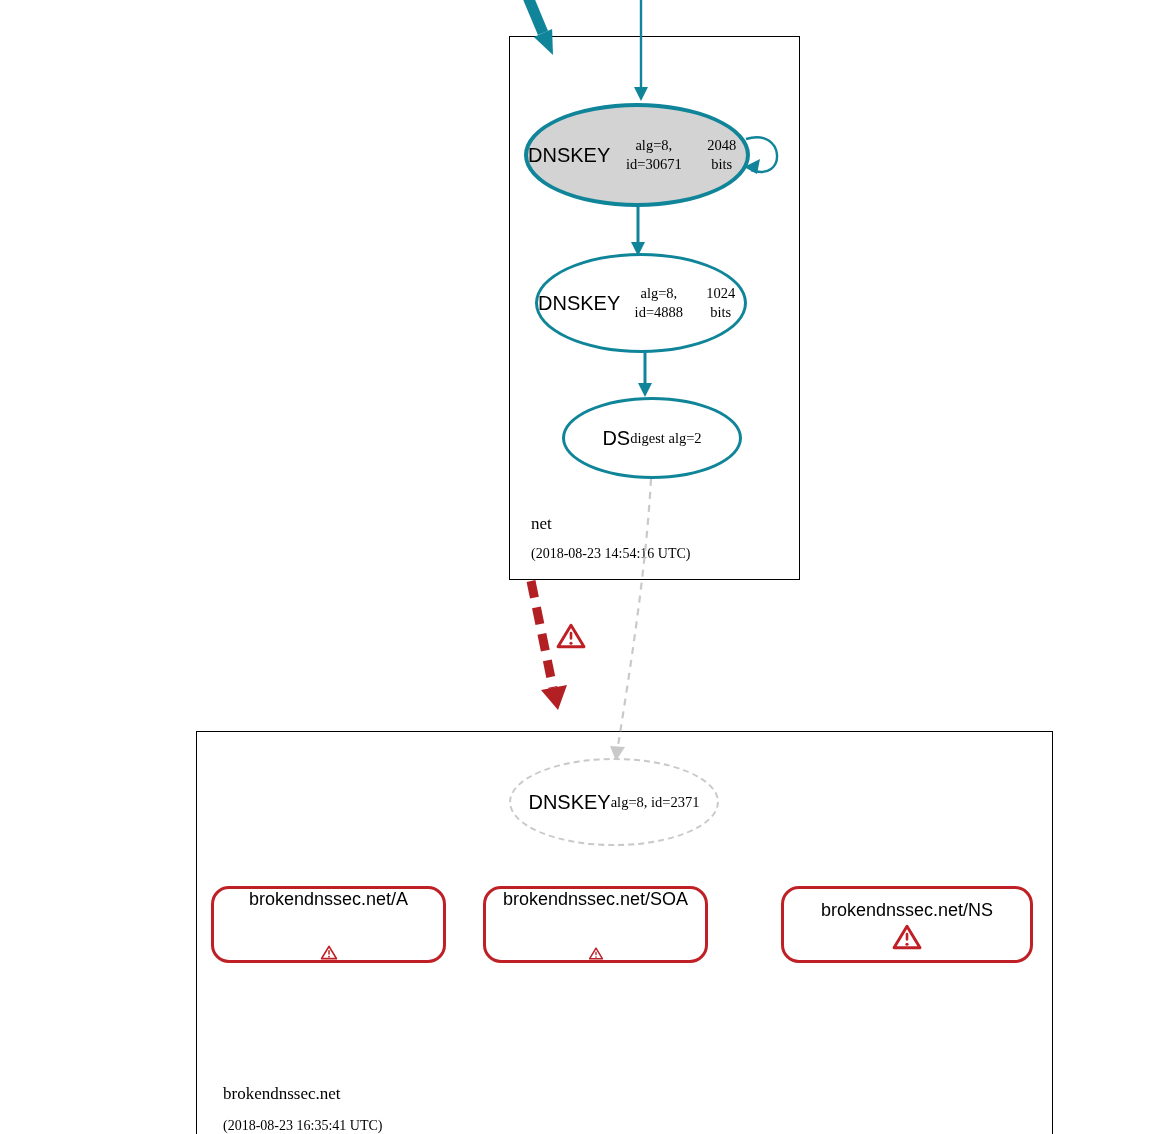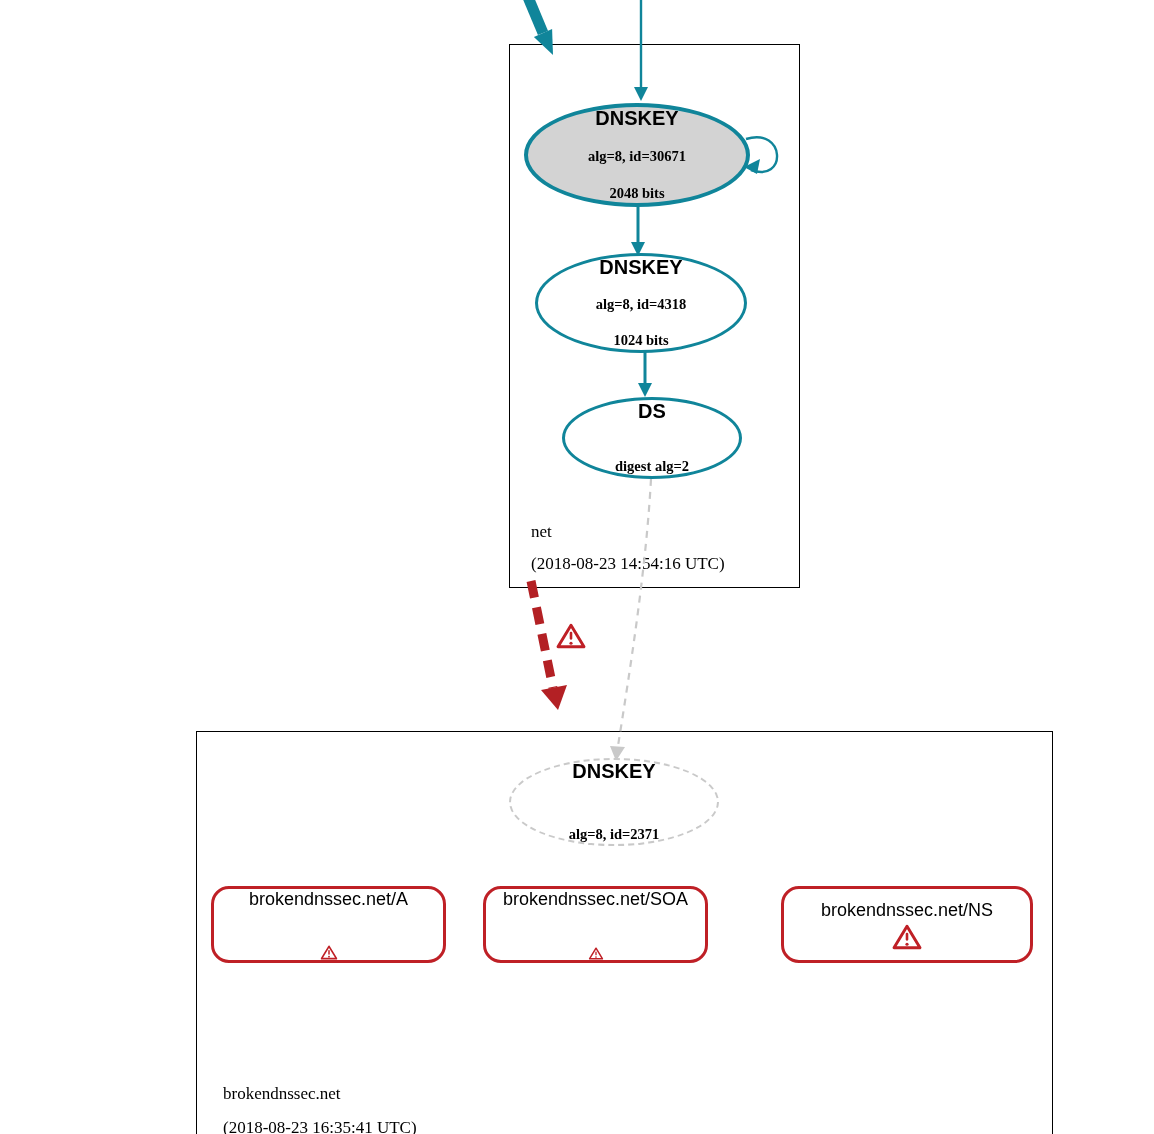--- a/index.html
+++ b/index.html
@@ -1,23 +1,23 @@
 <!DOCTYPE html>
 <html><head>
 <meta charset="utf-8">
 <style>
   html,body{margin:0;padding:0;background:#ffffff;}
   .canvas{position:relative;width:1154px;height:1134px;background:#ffffff;overflow:hidden;
           font-family:"Liberation Sans",sans-serif;}
   .zone-box{position:absolute;border:1px solid #000;background:transparent;}
   .zone-label{position:absolute;font-family:"Liberation Serif",serif;font-size:17px;color:#000;white-space:nowrap;}
-  .zone-ts{position:absolute;font-family:"Liberation Serif",serif;font-size:17px;color:#000;white-space:nowrap;}
+  .zone-ts{position:absolute;font-family:"Liberation Serif",serif;font-size:14px;color:#000;white-space:nowrap;}
   .edges{position:absolute;left:0;top:0;pointer-events:none;}
-  .node{position:absolute;box-sizing:border-box;display:flex;flex-direction:column;align-items:center;
-        justify-content:space-between;text-align:center;background:#fff;font-weight:bold;}
+  .node{position:absolute;box-sizing:border-box;display:flex;flex-direction:row;align-items:center;
+        justify-content:center;text-align:center;background:#fff;}
   .ellipse{border-radius:50%;}
   .node-title{font-family:"Liberation Sans",sans-serif;font-size:20px;color:#000;line-height:1.1;}
   .node-detail{font-family:"Liberation Serif",serif;font-size:14.5px;color:#000;line-height:1.3;}
   .ksk{background:#d3d3d3;border:4px solid #10859a;}
   .teal-node{border:3px solid #10859a;}
   .insecure-node{border:2px dashed #c9c9c9;}
   .rrset{position:absolute;box-sizing:border-box;border:3px solid #bf2026;border-radius:18px;background:#fff;
          display:flex;flex-direction:column;align-items:center;justify-content:center;gap:3px;}
   .rrset-label{font-family:"Liberation Sans",sans-serif;font-size:18px;color:#000;white-space:nowrap;}
   .warn-icon{width:30px;height:26px;display:block;}
@@ -31,21 +31,21 @@
     <symbol id="warn" viewBox="0 0 32 28">
       <path d="M16 2.5 L30 25.5 L2 25.5 Z" fill="#ffffff" stroke="#bf2026" stroke-width="3.2" stroke-linejoin="round"></path>
       <rect x="14.6" y="9.5" width="2.8" height="8.5" rx="1.2" fill="#bf2026"></rect>
       <circle cx="16" cy="21.8" r="1.7" fill="#bf2026"></circle>
     </symbol>
   </defs>
 </svg>
 
 <div class="canvas">
 
-  <div class="zone-box" style="left:509px;top:44px;width:289px;height:542px;">
+  <div class="zone-box" style="left:509px;top:36px;width:289px;height:542px;">
     <div class="zone-label" style="left:21px;top:477px;">net</div>
     <div class="zone-ts" style="left:21px;top:509px;">(2018-08-23 14:54:16 UTC)</div>
   </div>
 
   <div class="zone-box" style="left:196px;top:731px;width:855px;height:420px;">
     <div class="zone-label" style="left:26px;top:352px;">brokendnssec.net</div>
     <div class="zone-ts" style="left:26px;top:386px;">(2018-08-23 16:35:41 UTC)</div>
   </div>
 
   <svg class="edges" width="1154" height="1134">
@@ -86,21 +86,21 @@
   </div>
 
   <div class="node ellipse ksk" style="left:524px;top:103px;width:226px;height:104px;">
     <div class="node-title">DNSKEY</div>
     <div class="node-detail">alg=8, id=30671</div>
     <div class="node-detail">2048 bits</div>
   </div>
 
   <div class="node ellipse teal-node" style="left:535px;top:253px;width:212px;height:100px;">
     <div class="node-title">DNSKEY</div>
-    <div class="node-detail">alg=8, id=4318</div>
+    <div class="node-detail">alg=8, id=4888</div>
     <div class="node-detail">1024 bits</div>
   </div>
 
   <div class="node ellipse teal-node" style="left:562px;top:397px;width:180px;height:82px;">
     <div class="node-title">DS</div>
     <div class="node-detail">digest alg=2</div>
   </div>
 
   <div class="node ellipse insecure-node" style="left:509px;top:758px;width:210px;height:88px;">
     <div class="node-title">DNSKEY</div>

